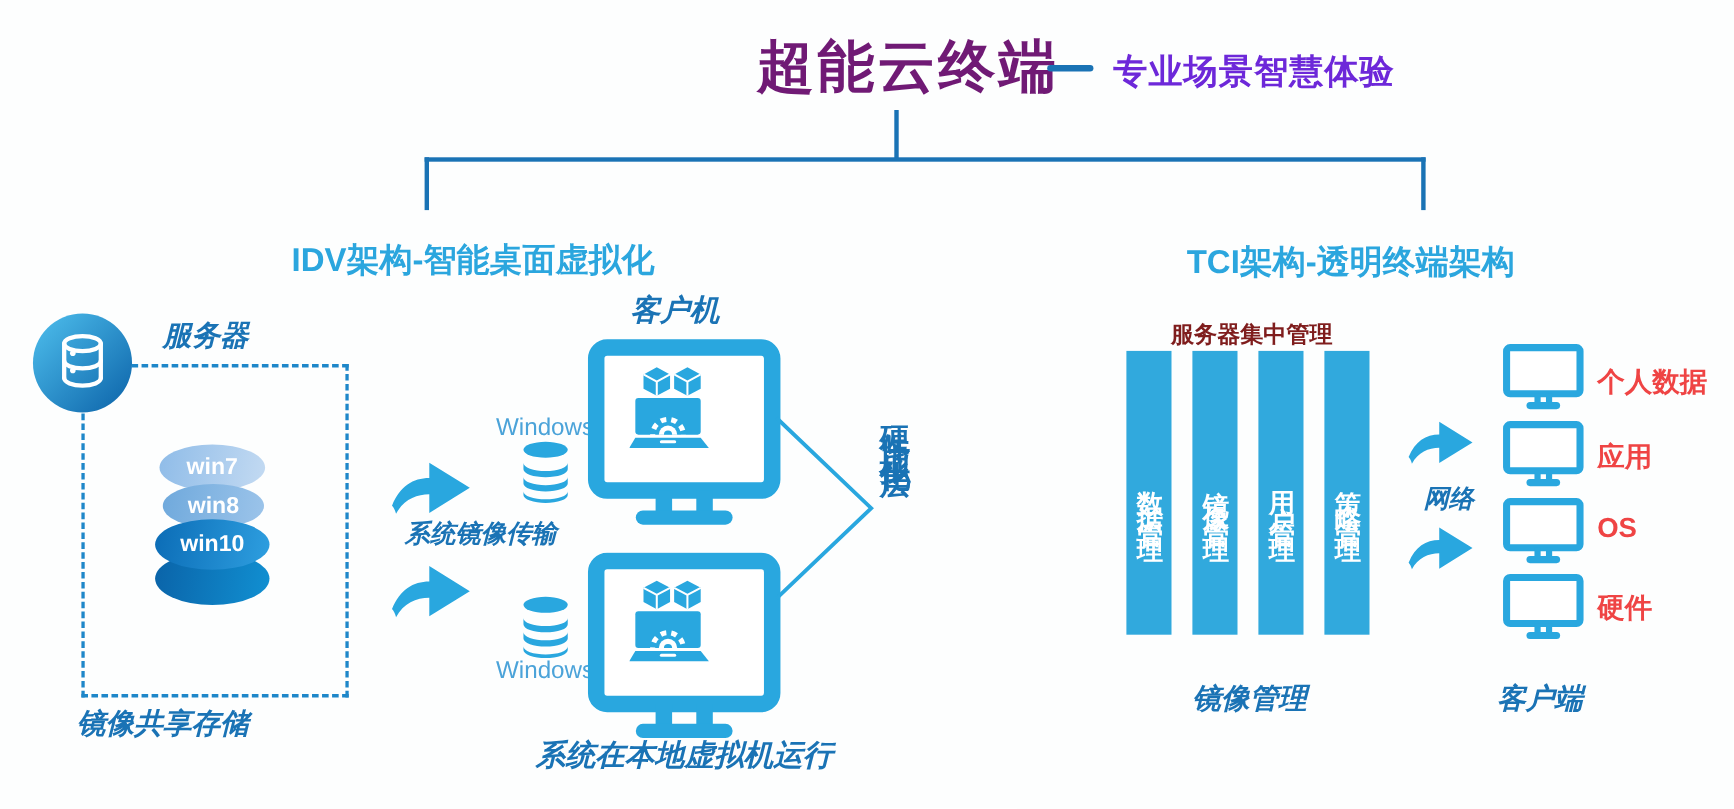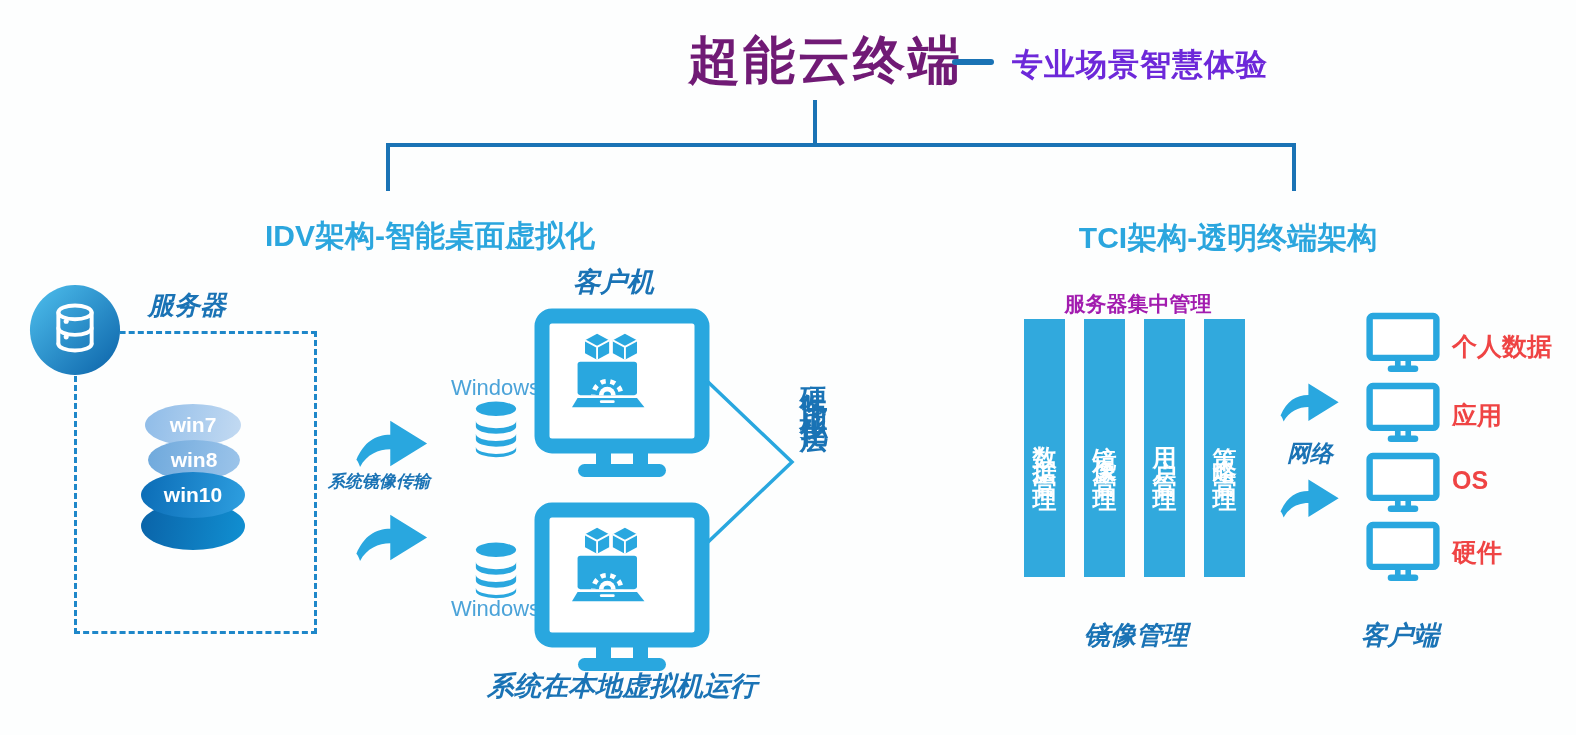--- a/index.html
+++ b/index.html
@@ -10,21 +10,21 @@
   .abs{position:absolute;}
   
   .main-title{left:688px;top:26px;font-size:52px;font-weight:800;color:#701a75;letter-spacing:3px;}
   .title-dash{left:952px;top:59px;width:42px;height:6px;background:#1A73B5;border-radius:3px;}
   .subtitle{left:1012px;top:44px;font-size:31px;font-weight:800;color:#6d28d9;letter-spacing:1px;}
   .conn{background:#1A73B5;}
   
   .branch-heading{font-size:30px;font-weight:800;color:#2BA6DE;text-align:center;width:360px;}
   
   .lbl{color:#1A73B5;font-weight:700;font-style:italic;}
-  .lbl-plain{color:#a21caf;font-weight:700;}
+  .lbl-plain{color:#7f1d1d;font-weight:700;}
   .windows-lbl{color:#4BA3D9;font-size:22px;text-align:center;width:95px;}
   
   .dashed-box{left:74px;top:331px;width:237px;height:297px;border:3px dashed #1E87C9;}
   .os-ellipse{border-radius:50%;display:flex;align-items:center;justify-content:center;
     color:#fff;font-weight:700;font-size:21px;}
   .os-win7{left:145px;top:404px;width:96px;height:42px;z-index:1;
     background:linear-gradient(100deg,#8FBCE8,#C3DAF2);}
   .os-win8{left:148px;top:440px;width:92px;height:40px;z-index:2;
     background:linear-gradient(100deg,#6FA9DC,#9CC4EA);}
   .os-base{left:141px;top:502px;width:104px;height:48px;z-index:3;
@@ -135,25 +135,26 @@
       <span>win7</span>
     </div>
   <div class="abs os-ellipse os-win8">
       <span>win8</span>
     </div>
   <div class="abs os-ellipse os-base"></div>
   <div class="abs os-ellipse os-win10">
       <span>win10</span>
     </div>
 
+  <div class="abs lbl" style="left:70px;top:640px;font-size:26px">镜像共享存储</div>
 
   <svg class="abs" style="left:346px;top:414px" width="90" height="56">
       <use href="#sym-swoosh"></use>
     </svg>
-  <div class="abs lbl" style="left:328px;top:470px;width:178px;font-size:17px;text-align:left">系统镜像传输</div>
+  <div class="abs lbl" style="left:328px;top:470px;width:178px;font-size:23px;text-align:right">系统镜像传输</div>
   <svg class="abs" style="left:346px;top:508px" width="90" height="56">
       <use href="#sym-swoosh"></use>
     </svg>
 
   <div class="abs windows-lbl" style="left:448px;top:375px">Windows</div>
   <svg class="abs" style="left:471px;top:400px" width="50" height="58">
       <use href="#sym-database"></use>
     </svg>
   <svg class="abs" style="left:471px;top:541px" width="50" height="58">
       <use href="#sym-database"></use>
@@ -194,21 +195,21 @@
     </div>
   <div class="abs mgmt-bar" style="left:1204px">
       <span>策略管理</span>
     </div>
 
   <div class="abs lbl" style="left:1066px;top:618px;width:140px;font-size:26px;text-align:center">镜像管理</div>
 
   <svg class="abs" style="left:1272px;top:378px" width="74" height="46">
       <use href="#sym-swoosh"></use>
     </svg>
-  <div class="abs lbl" style="left:1280px;top:438px;width:60px;font-size:23px;text-align:center">网络</div>
+  <div class="abs lbl" style="left:1280px;top:438px;width:60px;font-size:23px;text-align:right">网络</div>
   <svg class="abs" style="left:1272px;top:474px" width="74" height="46">
       <use href="#sym-swoosh"></use>
     </svg>
 
   <svg class="abs" style="left:1366px;top:312px" width="74" height="62">
       <use href="#sym-monitor-small"></use>
     </svg>
   <div class="abs client-lbl" style="left:1452px;top:330px">个人数据</div>
   <svg class="abs" style="left:1366px;top:382px" width="74" height="62">
       <use href="#sym-monitor-small"></use>

